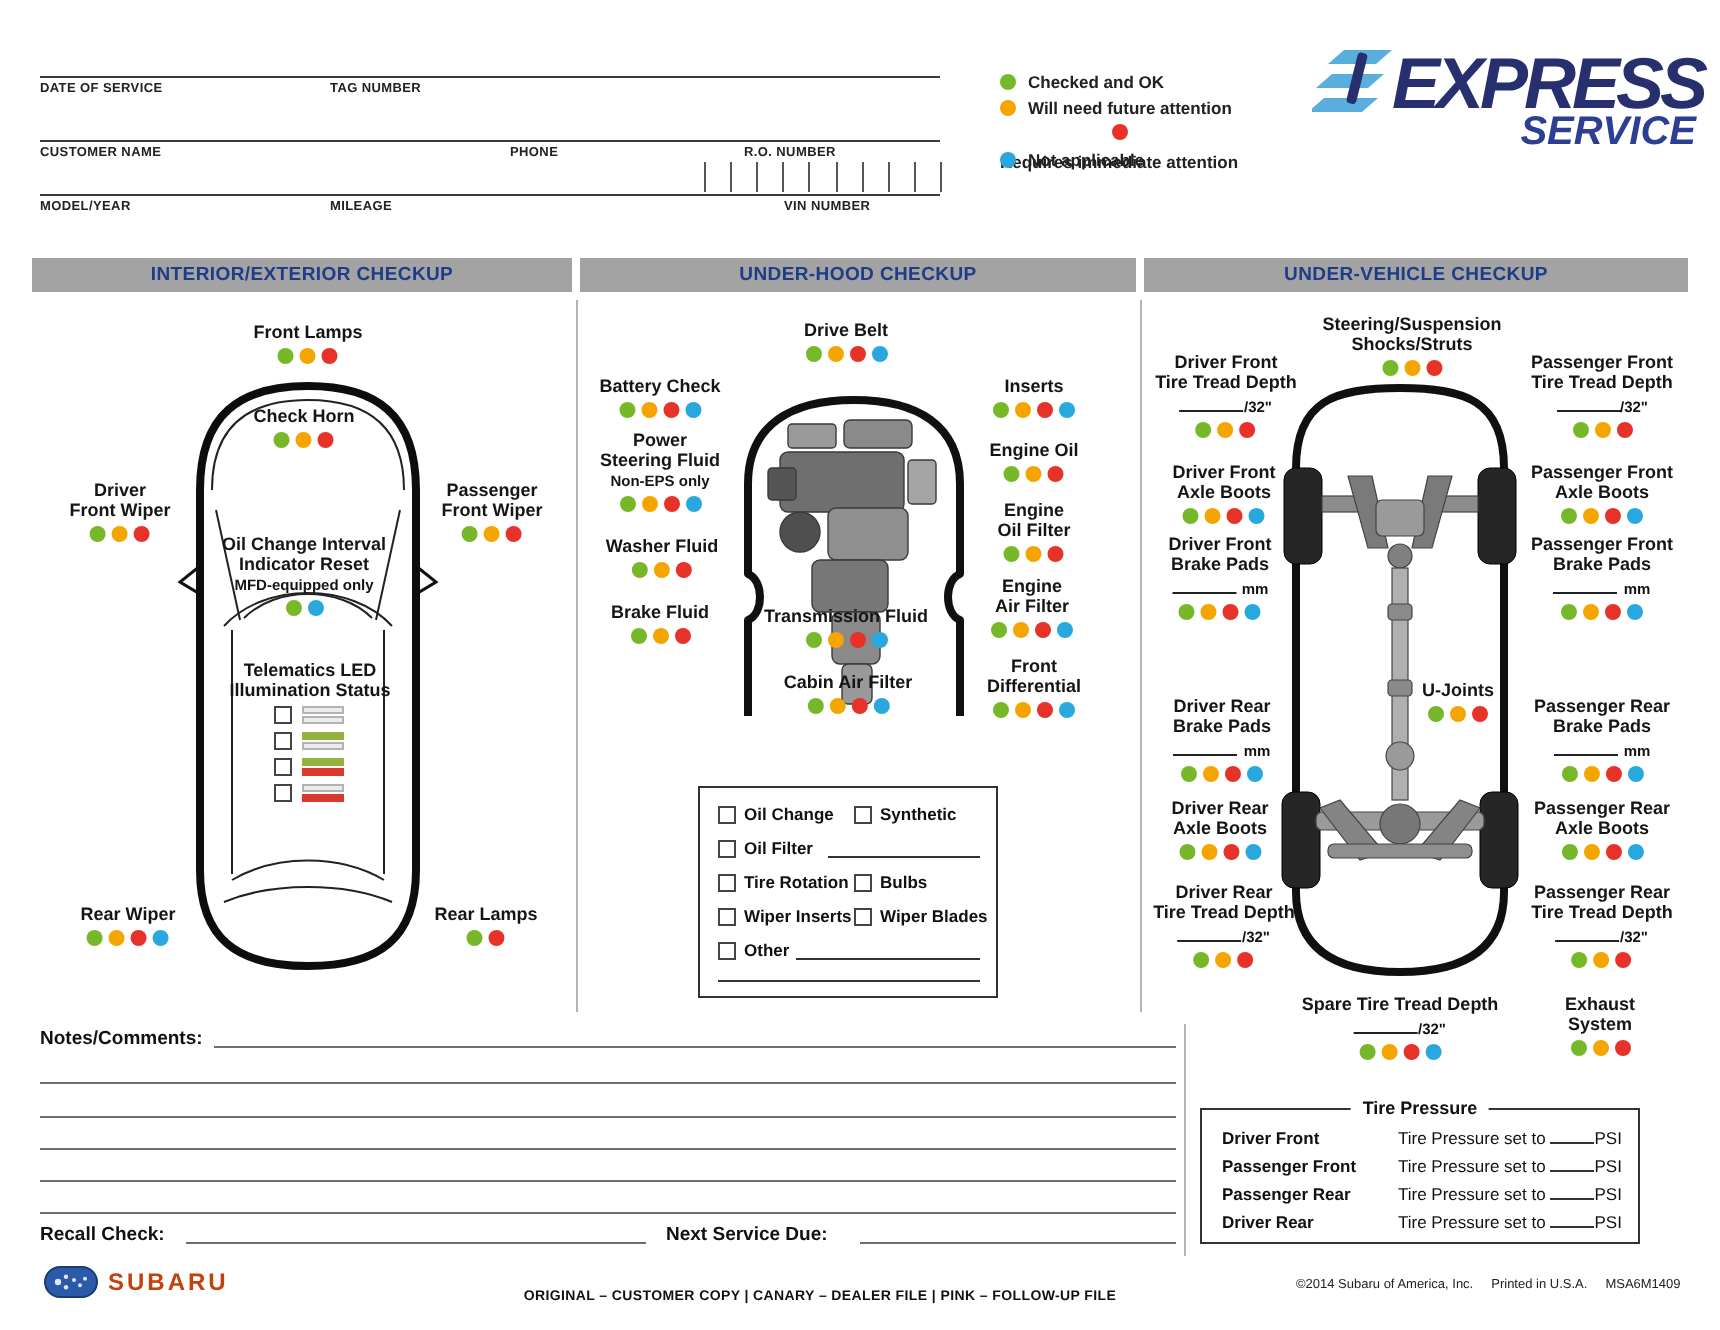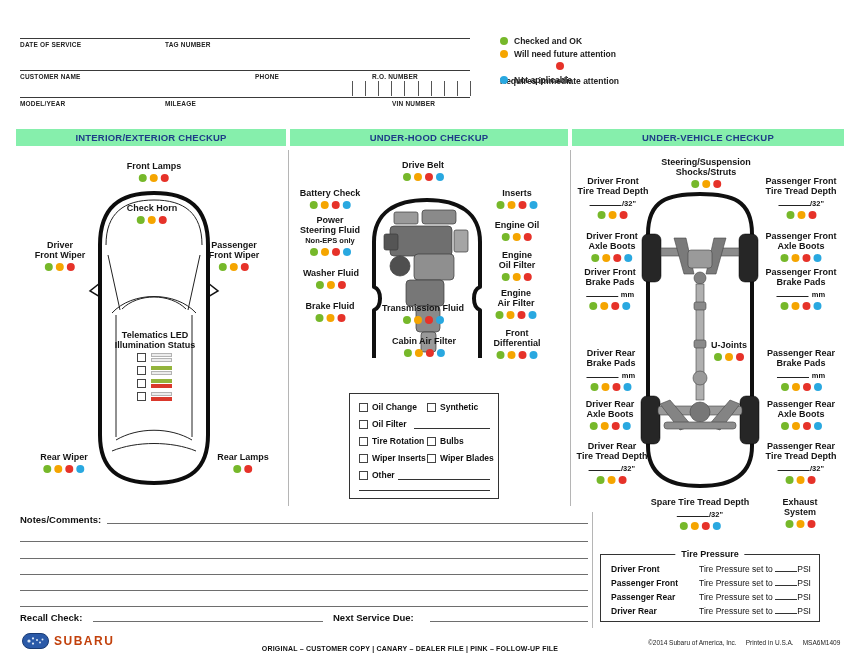--- a/index.html
+++ b/index.html
@@ -12,21 +12,21 @@
   
   .legend-row{position:absolute;display:flex;align-items:center;gap:6px;}
   .dot{width:8px;height:8px;border-radius:50%;display:inline-block;flex:0 0 auto;}
   .legend-label{font-size:8.5px;font-weight:bold;color:#222;}
   
   .logo{position:absolute;left:656px;top:22px;width:196px;}
   .logo-top{display:flex;align-items:center;}
   .logo-express{font-size:36px;font-weight:bold;font-style:italic;color:#272f6e;letter-spacing:-2px;line-height:36px;}
   .logo-service{font-size:20px;font-weight:bold;font-style:italic;color:#2c3f93;letter-spacing:0px;text-align:right;margin-top:-7px;padding-right:4px;}
   
-  .col-header{position:absolute;height:17px;background:#86efac;color:#1e3c87;
+  .col-header{position:absolute;height:17px;background:#a3a3a3;color:#1e3c87;
     font-size:9.5px;font-weight:bold;text-align:center;line-height:17px;letter-spacing:.2px;}
   .vdiv{position:absolute;width:1px;background:#b5b5b5;}
   
   .cp{position:absolute;transform:translateX(-50%);text-align:center;width:max-content;}
   .cp-label{font-size:9px;font-weight:bold;line-height:10px;white-space:pre-line;color:#151515;}
   .cp-sub{font-size:7.5px;font-weight:bold;color:#151515;margin-top:1px;}
   .dots{display:flex;justify-content:center;gap:3px;margin-top:3px;}
   .blank-row{font-size:7.5px;font-weight:bold;margin-top:2px;line-height:9px;}
   .blank{display:inline-block;width:32px;border-bottom:1px solid #222;height:7px;vertical-align:baseline;}
   .unit.gap{margin-left:3px;text-align:right;}
@@ -99,20 +99,34 @@
   </div>
   <div class="legend-row" style="left:500px;top:62px;flex-direction:column;">
     <span class="dot" style="background: rgb(230, 50, 41);"></span>
     <span class="legend-label">Requires immediate attention</span>
   </div>
   <div class="legend-row" style="left:500px;top:75px;">
     <span class="dot" style="background: rgb(41, 168, 224);"></span>
     <span class="legend-label">Not applicable</span>
   </div>
 
+  <div class="logo">
+    <div class="logo-top">
+      <span>
+        <svg width="40" height="40" viewBox="0 0 40 40">
+          <polygon points="16,3 40,3 32,10 8,10" fill="#5aaede"></polygon>
+          <polygon points="10,15 36,15 28,22 2,22" fill="#5aaede"></polygon>
+          <polygon points="6,27 33,27 25,34 -2,34" fill="#5aaede"></polygon>
+          <rect x="20" y="4" width="5" height="26" rx="2" transform="rotate(14 22 17)" fill="#272f6e"></rect>
+        </svg>
+      </span>
+      <span class="logo-express">EXPRESS</span>
+    </div>
+    <div class="logo-service">SERVICE</div>
+  </div>
 
   <div class="col-header" style="left:16px;top:129px;width:270px;">INTERIOR/EXTERIOR CHECKUP</div>
   <div class="col-header" style="left:572px;top:129px;width:272px;">UNDER-VEHICLE CHECKUP</div>
   <div class="col-header" style="left:290px;top:129px;width:278px;">UNDER-HOOD CHECKUP</div>
 
   <div class="vdiv" style="left:288px;top:150px;height:356px;"></div>
   <div class="vdiv" style="left:570px;top:150px;height:356px;"></div>
 
   <div class="abs" style="left:86px;top:185px;">
     <svg width="136" height="305" viewBox="0 0 136 305">
@@ -147,27 +161,36 @@
   </div>
   <div class="cp" style="left:60px;top:240px;">
     <div class="cp-label">Driver
 Front Wiper</div>
     <div class="dots">
         <span class="dot" style="background: rgb(118, 184, 42);"></span>
         <span class="dot" style="background: rgb(245, 165, 0);"></span>
         <span class="dot" style="background: rgb(230, 50, 41);"></span>
       </div>
   </div>
-  <div class="cp" style="left:234px;top:240px;">
+  <div class="cp" style="left:246px;top:240px;">
     <div class="cp-label">Passenger
 Front Wiper</div>
     <div class="dots">
         <span class="dot" style="background: rgb(118, 184, 42);"></span>
         <span class="dot" style="background: rgb(245, 165, 0);"></span>
         <span class="dot" style="background: rgb(230, 50, 41);"></span>
+      </div>
+  </div>
+  <div class="cp" style="left:152px;top:267px;">
+    <div class="cp-label">Oil Change Interval
+Indicator Reset</div>
+    <div class="cp-sub">MFD-equipped only</div>
+    <div class="dots">
+        <span class="dot" style="background: rgb(118, 184, 42);"></span>
+        <span class="dot" style="background: rgb(41, 168, 224);"></span>
       </div>
   </div>
   <div class="cp" style="left:155px;top:330px;">
     <div class="cp-label">Telematics LED
 Illumination Status</div>
   </div>
   <div class="led-rows" style="left:137px;top:353px;">
     <div class="led-row">
       <span class="cb"></span>
       <span class="led-stack">

